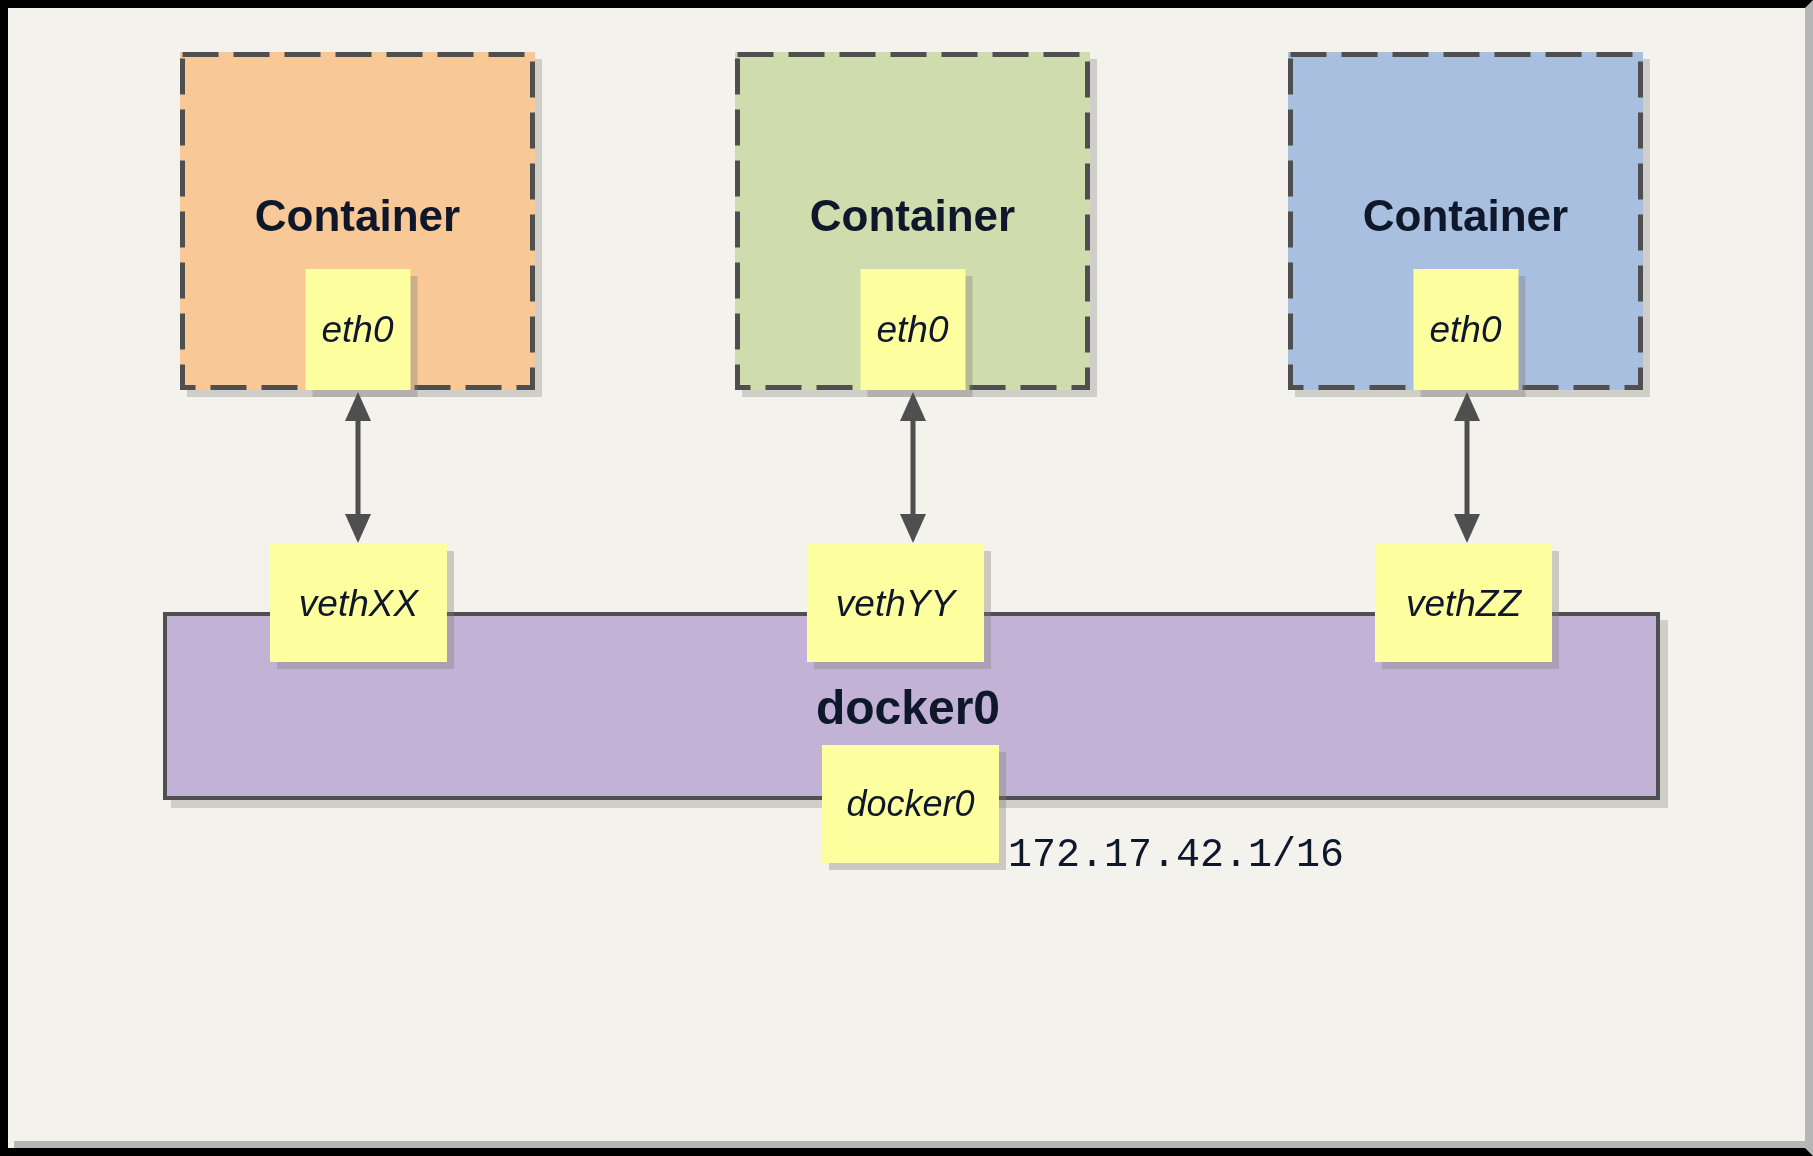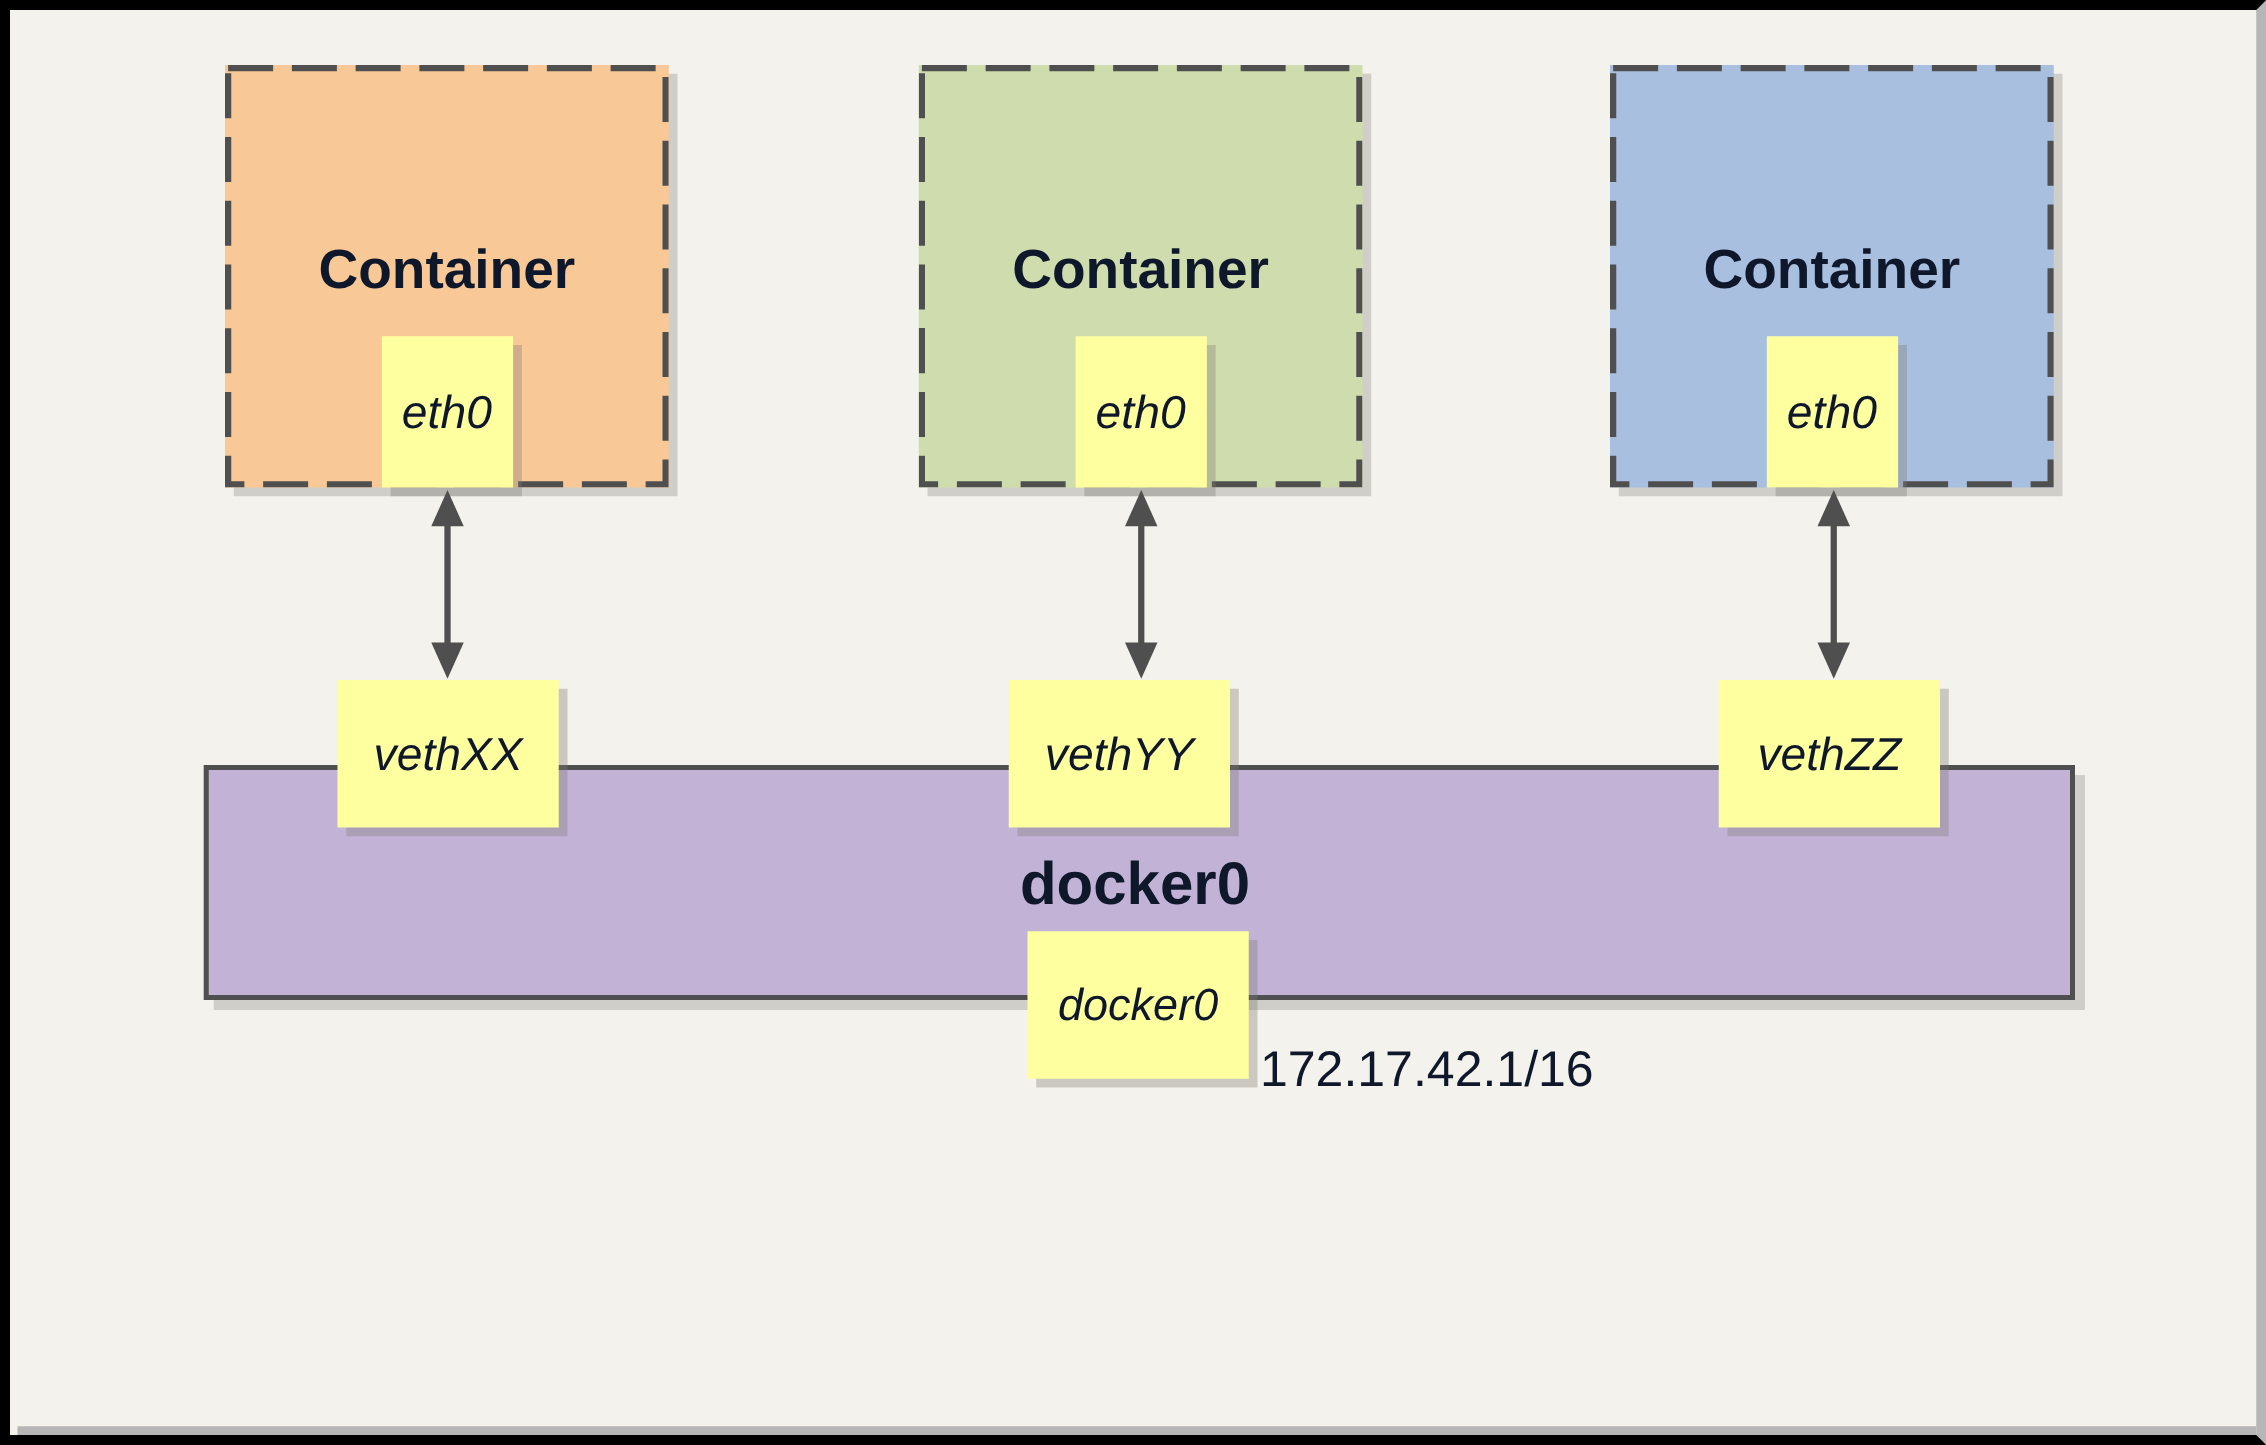--- a/index.html
+++ b/index.html
@@ -62,21 +62,21 @@
   .bridge-label {
     position:absolute; left:900px; top:676px; transform:translateX(-50%);
     font-size:48px; font-weight:bold; line-height:1; z-index:3;
   }
   .bridge-iface-box {
     position:absolute; left:814px; top:737px; width:177px; height:118px;
     font-size:36px; z-index:4;
   }
   .bridge-ip {
     position:absolute; left:1000px; top:828px;
-    font-size:40px; line-height:1; z-index:4;
+    font-size:40px; line-height:1; z-index:4;font-family:Liberation Mono, monospace;
   }
   .host-label {
     position:absolute; left:862px; top:952px; transform:translateX(-50%);
     font-size:92px; line-height:1; white-space:nowrap;
   }
 </style>
 </head>
 <body>
 
 <div id="canvas">

